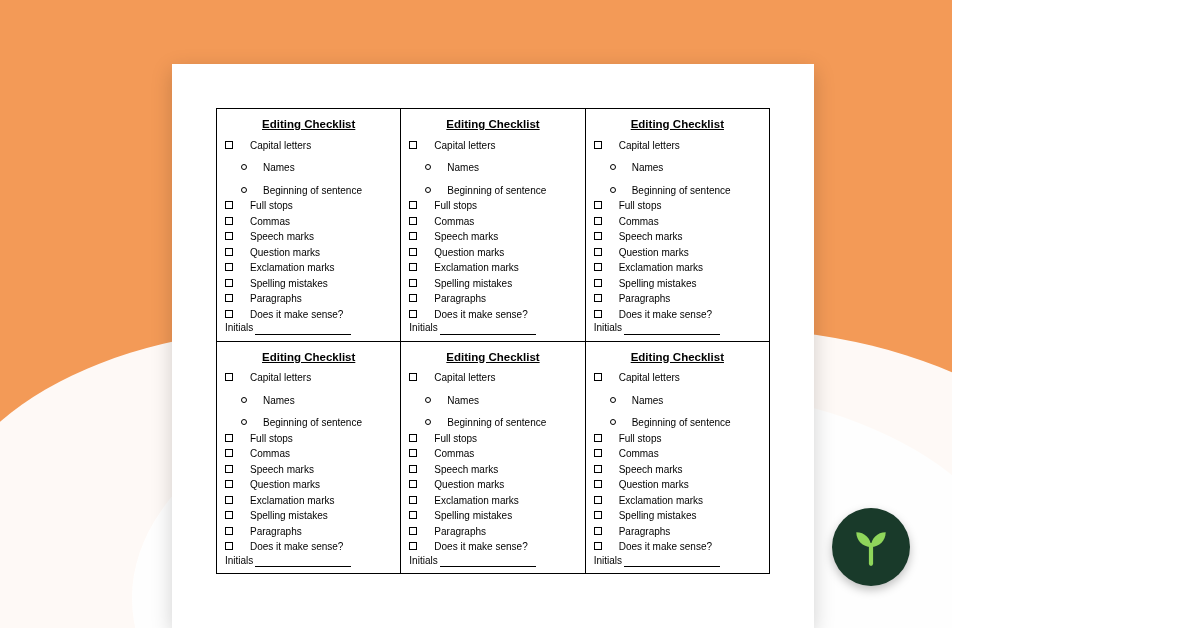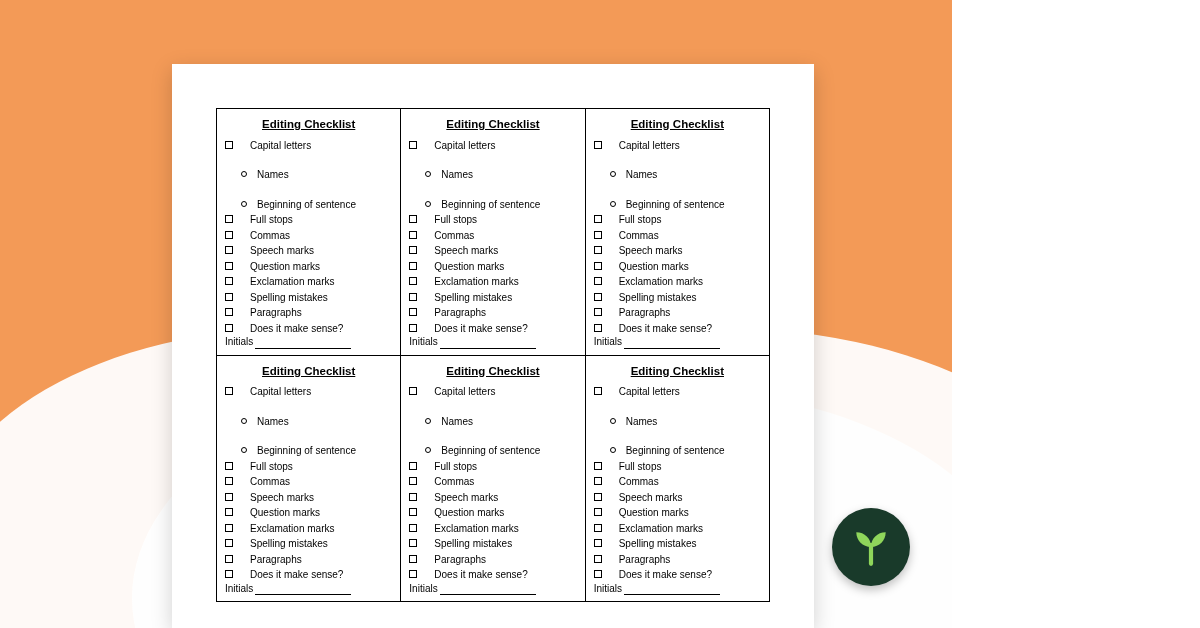--- a/index.html
+++ b/index.html
@@ -7,21 +7,21 @@
   .stage { position:relative; width:952px; height:628px; background:#f39a57; }
   .cloud-l { position:absolute; bottom:-120px; left:-60px; width:720px; height:420px; background:#fff; border-radius:50%; box-shadow:360px 60px 0 0 #fff, 180px 90px 0 0 #fff; opacity:.95; }
   .cloud-r { position:absolute; bottom:-160px; right:-160px; width:780px; height:460px; background:#fff; border-radius:50%; box-shadow:-200px 40px 0 0 #fff; opacity:.95; }
 
   .sheet { position:absolute; top:64px; left:172px; width:642px; height:564px; background:#fff; box-shadow:0 6px 20px rgba(0,0,0,.18); padding:44px 44px 0 44px; }
   .grid  { display:grid; grid-template-columns:repeat(3,1fr); border-top:1.2px solid #000; border-left:1.2px solid #000; }
   .card  { border-right:1.2px solid #000; border-bottom:1.2px solid #000; padding:8px 8px 6px 8px; font-size:10px; line-height:1.35; color:#000; }
   .card h3 { text-align:center; font-size:11.5px; font-weight:700; text-decoration:underline; margin-bottom:6px; }
   .row { display:flex; align-items:flex-start; gap:17px; margin-top:2px; }
   .cb  { width:8px; height:8px; border:1px solid #000; margin-top:2px; flex:0 0 8px; }
-  .sub { display:flex; align-items:flex-start; gap:10px; margin-left:16px; margin-top:16px; }
+  .sub { display:flex; align-items:flex-start; gap:16px; margin-left:16px; margin-top:9px; }
   .dot { width:6px; height:6px; border:1px solid #000; border-radius:50%; margin-top:3px; flex:0 0 6px; }
   .init{ margin-top:0; }
   .line{ display:inline-block; border-bottom:1px solid #000; width:96px; vertical-align:bottom; margin-left:2px; height:10px; }
 
   .badge { position:absolute; right:42px; bottom:42px; width:78px; height:78px; border-radius:50%; background:#193a2a; display:flex; align-items:center; justify-content:center; box-shadow:0 4px 10px rgba(0,0,0,.25); }
   .badge svg { width:42px; height:42px; }
 </style>
 </head>
 <body>
 

